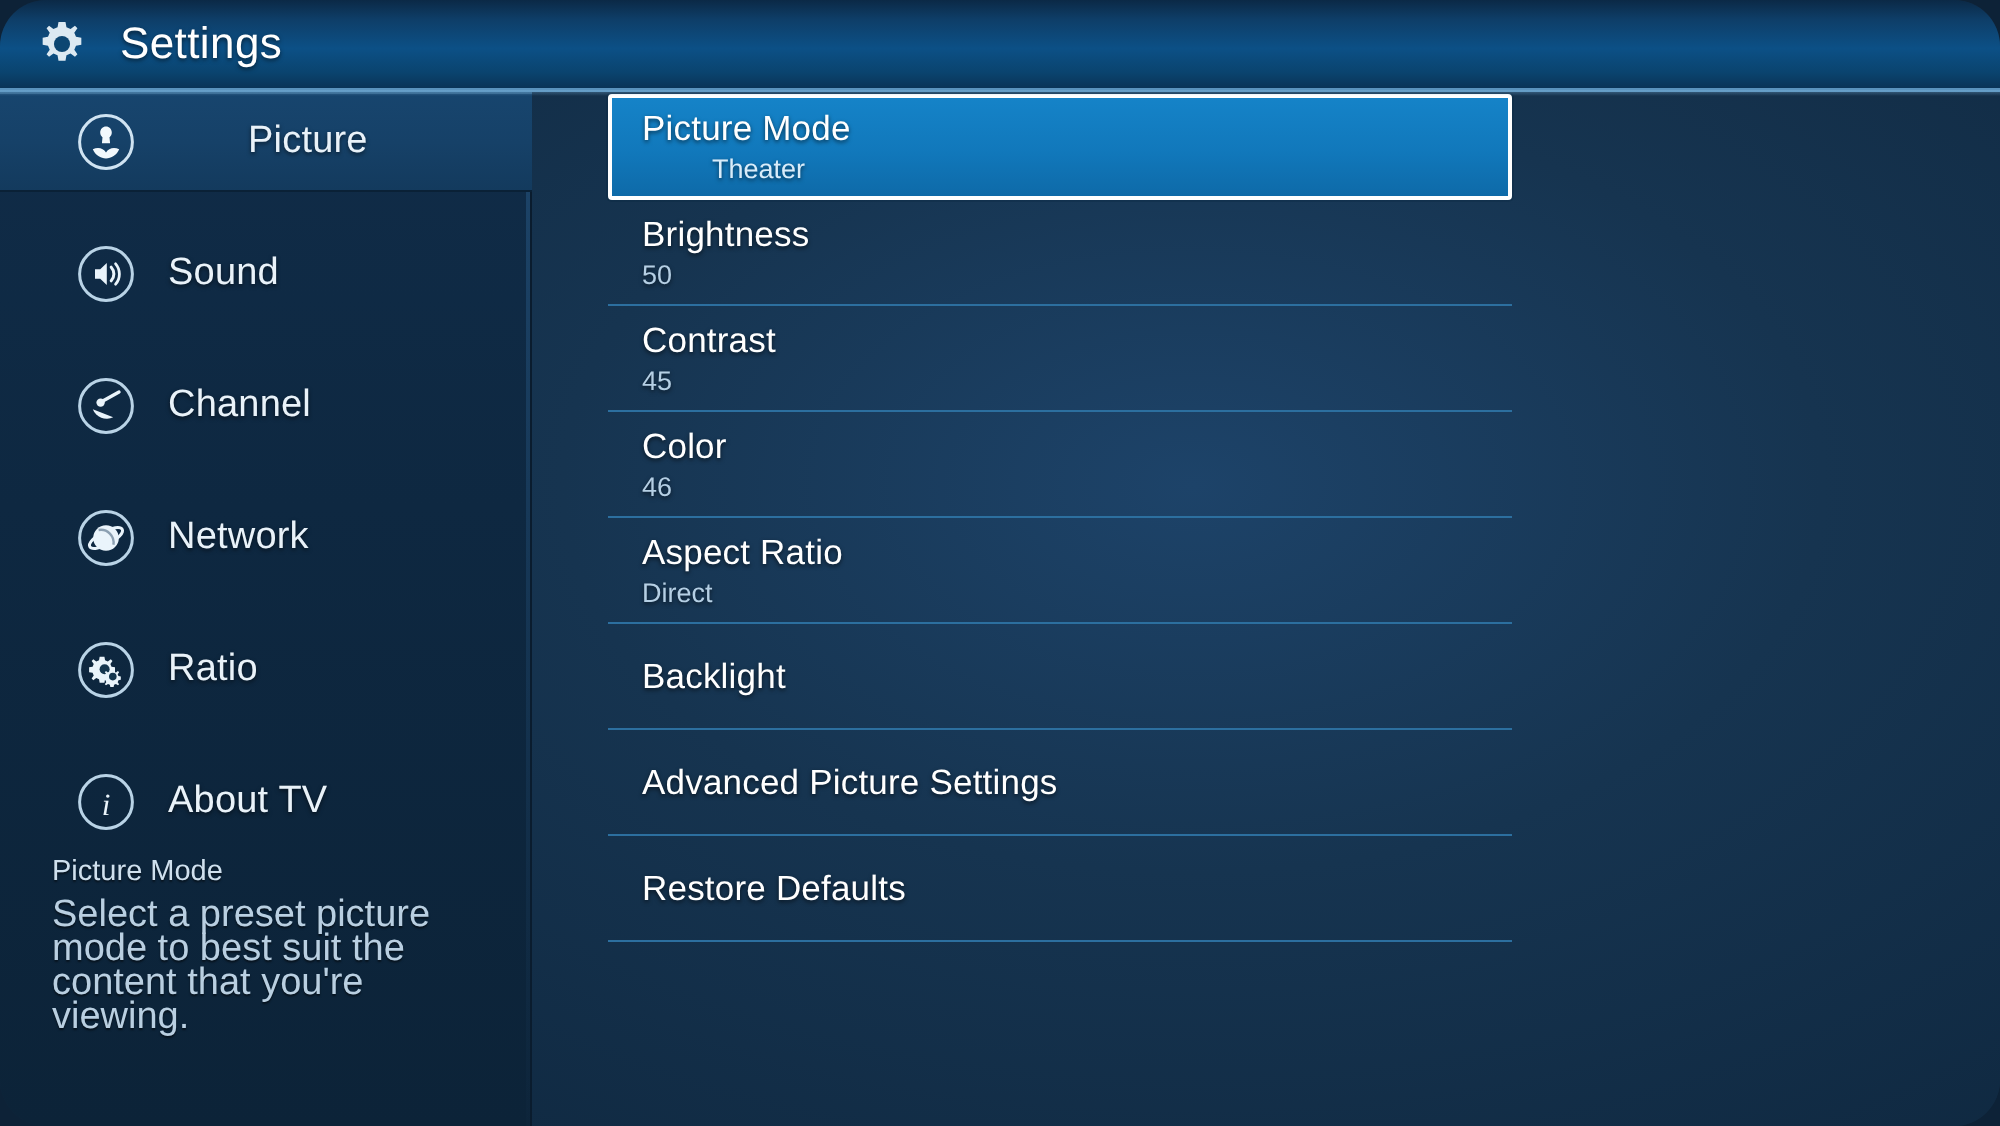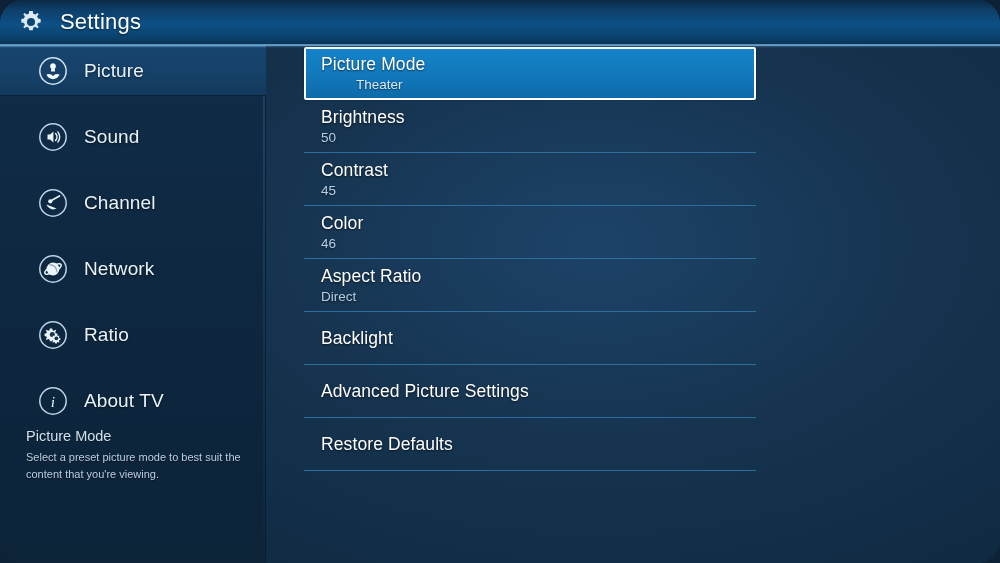--- a/index.html
+++ b/index.html
@@ -83,20 +83,21 @@
     position: relative;
     height: 50px;
     display: flex;
     align-items: center;
     padding-left: 38px;
   }
   .side-item.active {
     background: linear-gradient(to bottom, #17456e 0%, #164168 50%, #133a5d 100%);
     box-shadow: inset 0 1px 0 rgba(110,165,205,.30),
                 inset 0 -1px 0 rgba(8,25,42,.75);
+    gap: 40px;
   }
   .side-icon {
     width: 30px; height: 30px;
     flex: 0 0 30px;
     display: flex; align-items: center; justify-content: center;
   }
   .side-icon svg { width: 30px; height: 30px; display: block; }
   .side-label {
     margin-left: 16px;
     color: #e9f2f9;
@@ -115,21 +116,21 @@
     z-index: 5;
   }
   #help-title {
     color: #cfe0ee;
     font-size: 14.5px;
     margin-bottom: 5px;
     text-shadow: 0 1px 1px rgba(0,0,0,.5);
   }
   #help-body {
     color: #b9cfe1;
-    font-size: 11px;
+    font-size: 19px;
     line-height: 17px;
     text-shadow: 0 1px 1px rgba(0,0,0,.5);
   }
 
   
   #list {
     position: absolute;
     left: 304px; top: 47px; width: 452px;
     z-index: 5;
   }

